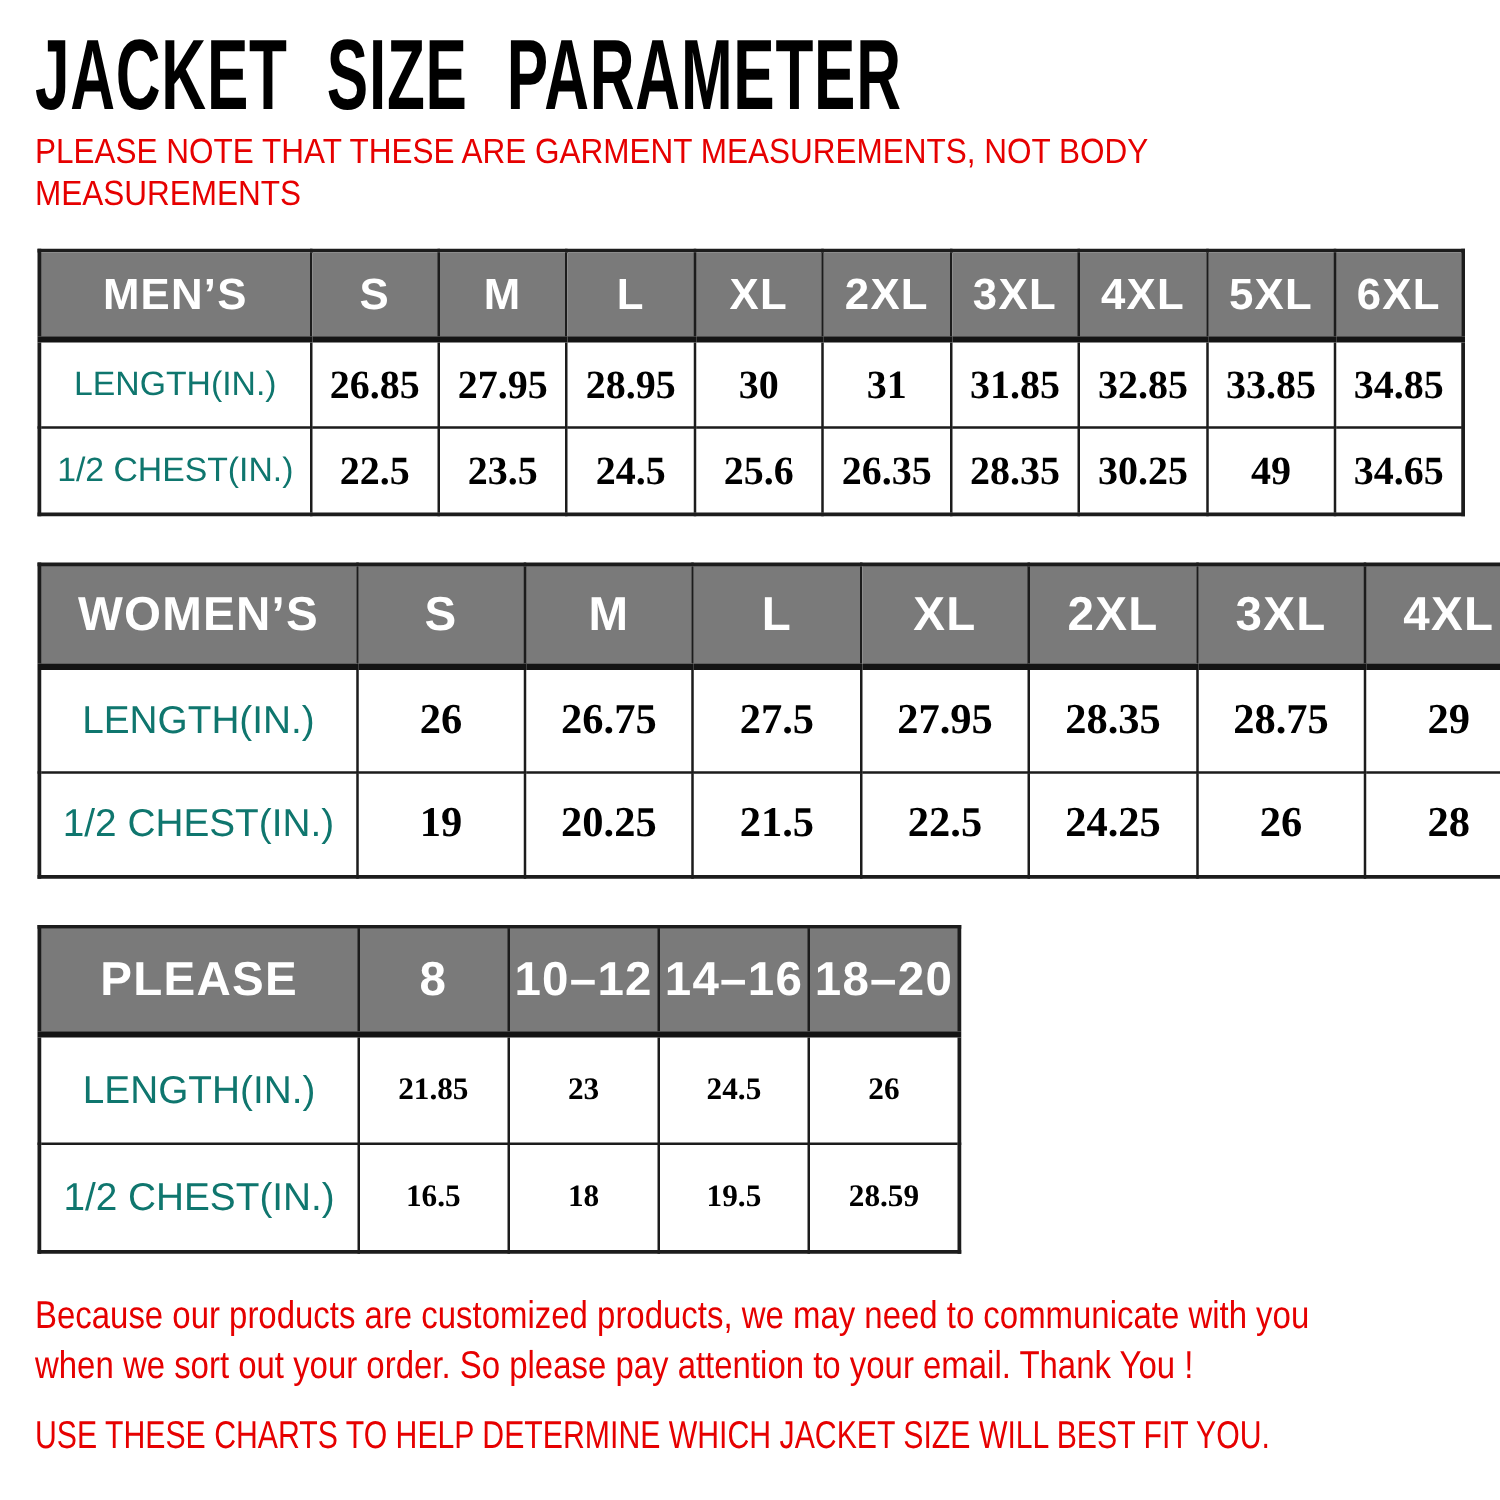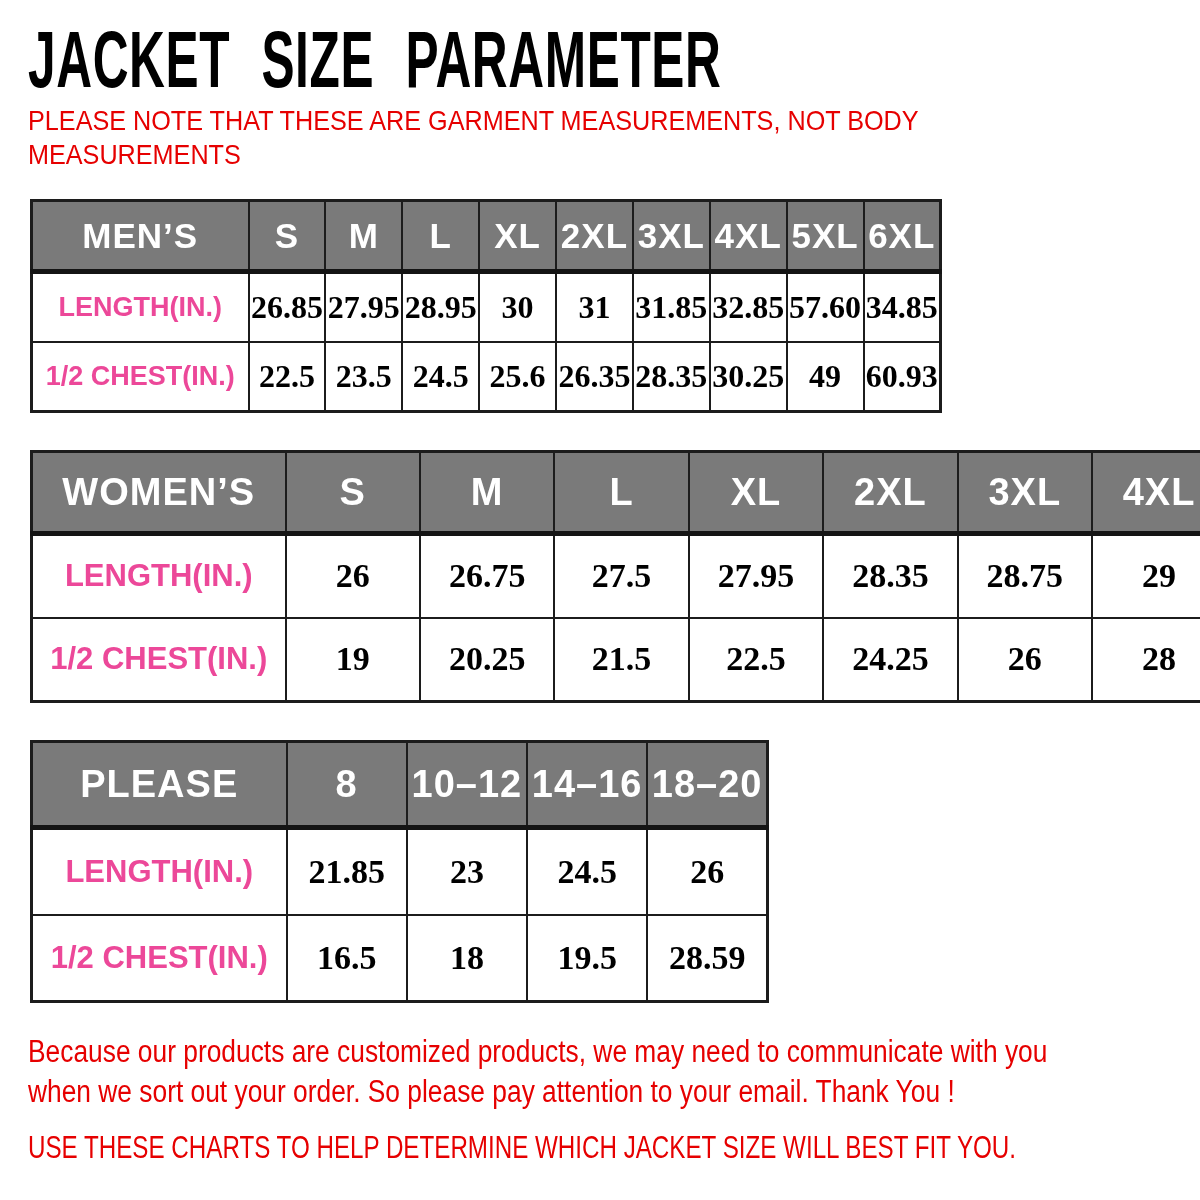--- a/index.html
+++ b/index.html
@@ -29,25 +29,25 @@
     border:3px solid var(--border);background:#fff;
   }
   .size-table th,.size-table td{
     border:2px solid var(--border);text-align:center;vertical-align:middle;padding:0;
     overflow:hidden;
   }
   .size-table thead th{
     background:var(--gray);color:#fff;font-weight:600;letter-spacing:1px;
     border-bottom:5px solid #141414;
   }
-  .label-cell{font-family:"Liberation Sans",sans-serif;font-weight:700;color:#ec4899;}
+  .label-cell{font-family:"Liberation Sans",sans-serif;font-weight:400;color:#0f766e;}
   .value-cell{font-family:"Liberation Serif",serif;font-weight:600;color:#000;}
 
   .t-mens{left:30px;top:199px;}
-  .t-mens table{width:912px;}
+  .t-mens table{width:1142px;}
   .t-mens col.c-label{width:217px;}
   .t-mens .hrow{height:71px;}
   .t-mens .drow{height:70px;}
   .t-mens thead th{font-size:35px;}
   .t-mens .label-cell{font-size:27px;}
   .t-mens .value-cell{font-size:32px;}
 
   .t-womens{left:30px;top:450px;}
   .t-womens table{width:1198px;}
   .t-womens col.c-label{width:254px;}
@@ -57,21 +57,21 @@
   .t-womens .label-cell{font-size:31px;}
   .t-womens .value-cell{font-size:34px;}
 
   .t-youth{left:30px;top:740px;}
   .t-youth table{width:739px;}
   .t-youth col.c-label{width:255px;}
   .t-youth .hrow{height:86px;}
   .t-youth .drow{height:87px;}
   .t-youth thead th{font-size:38px;}
   .t-youth .label-cell{font-size:31px;}
-  .t-youth .value-cell{font-size:34px;}
+  .t-youth .value-cell{font-size:25px;}
 
   .para{
     position:absolute;left:28px;top:1032px;
     font-size:31px;line-height:40px;color:var(--red);
     white-space:nowrap;transform:scaleX(0.85);transform-origin:left top;
   }
   .footer-line{
     position:absolute;left:28px;top:1130px;
     font-size:31px;color:var(--red);
     white-space:nowrap;transform:scaleX(0.78);transform-origin:left top;
@@ -120,34 +120,34 @@
         <tbody>
           <tr class="drow">
             <td class="label-cell">LENGTH(IN.)</td>
             <td class="value-cell">26.85</td>
             <td class="value-cell">27.95</td>
             <td class="value-cell">28.95</td>
             <td class="value-cell">30</td>
             <td class="value-cell">31</td>
             <td class="value-cell">31.85</td>
             <td class="value-cell">32.85</td>
-            <td class="value-cell">57.60</td>
+            <td class="value-cell">33.85</td>
             <td class="value-cell">34.85</td>
           </tr>
           <tr class="drow">
             <td class="label-cell">1/2 CHEST(IN.)</td>
             <td class="value-cell">22.5</td>
             <td class="value-cell">23.5</td>
             <td class="value-cell">24.5</td>
             <td class="value-cell">25.6</td>
             <td class="value-cell">26.35</td>
             <td class="value-cell">28.35</td>
             <td class="value-cell">30.25</td>
             <td class="value-cell">49</td>
-            <td class="value-cell">60.93</td>
+            <td class="value-cell">34.65</td>
           </tr>
         </tbody>
       </table>
     </div>
 
   <div class="size-table t-womens">
       <table>
         <colgroup>
           <col class="c-label">
           <col class="c-size">

